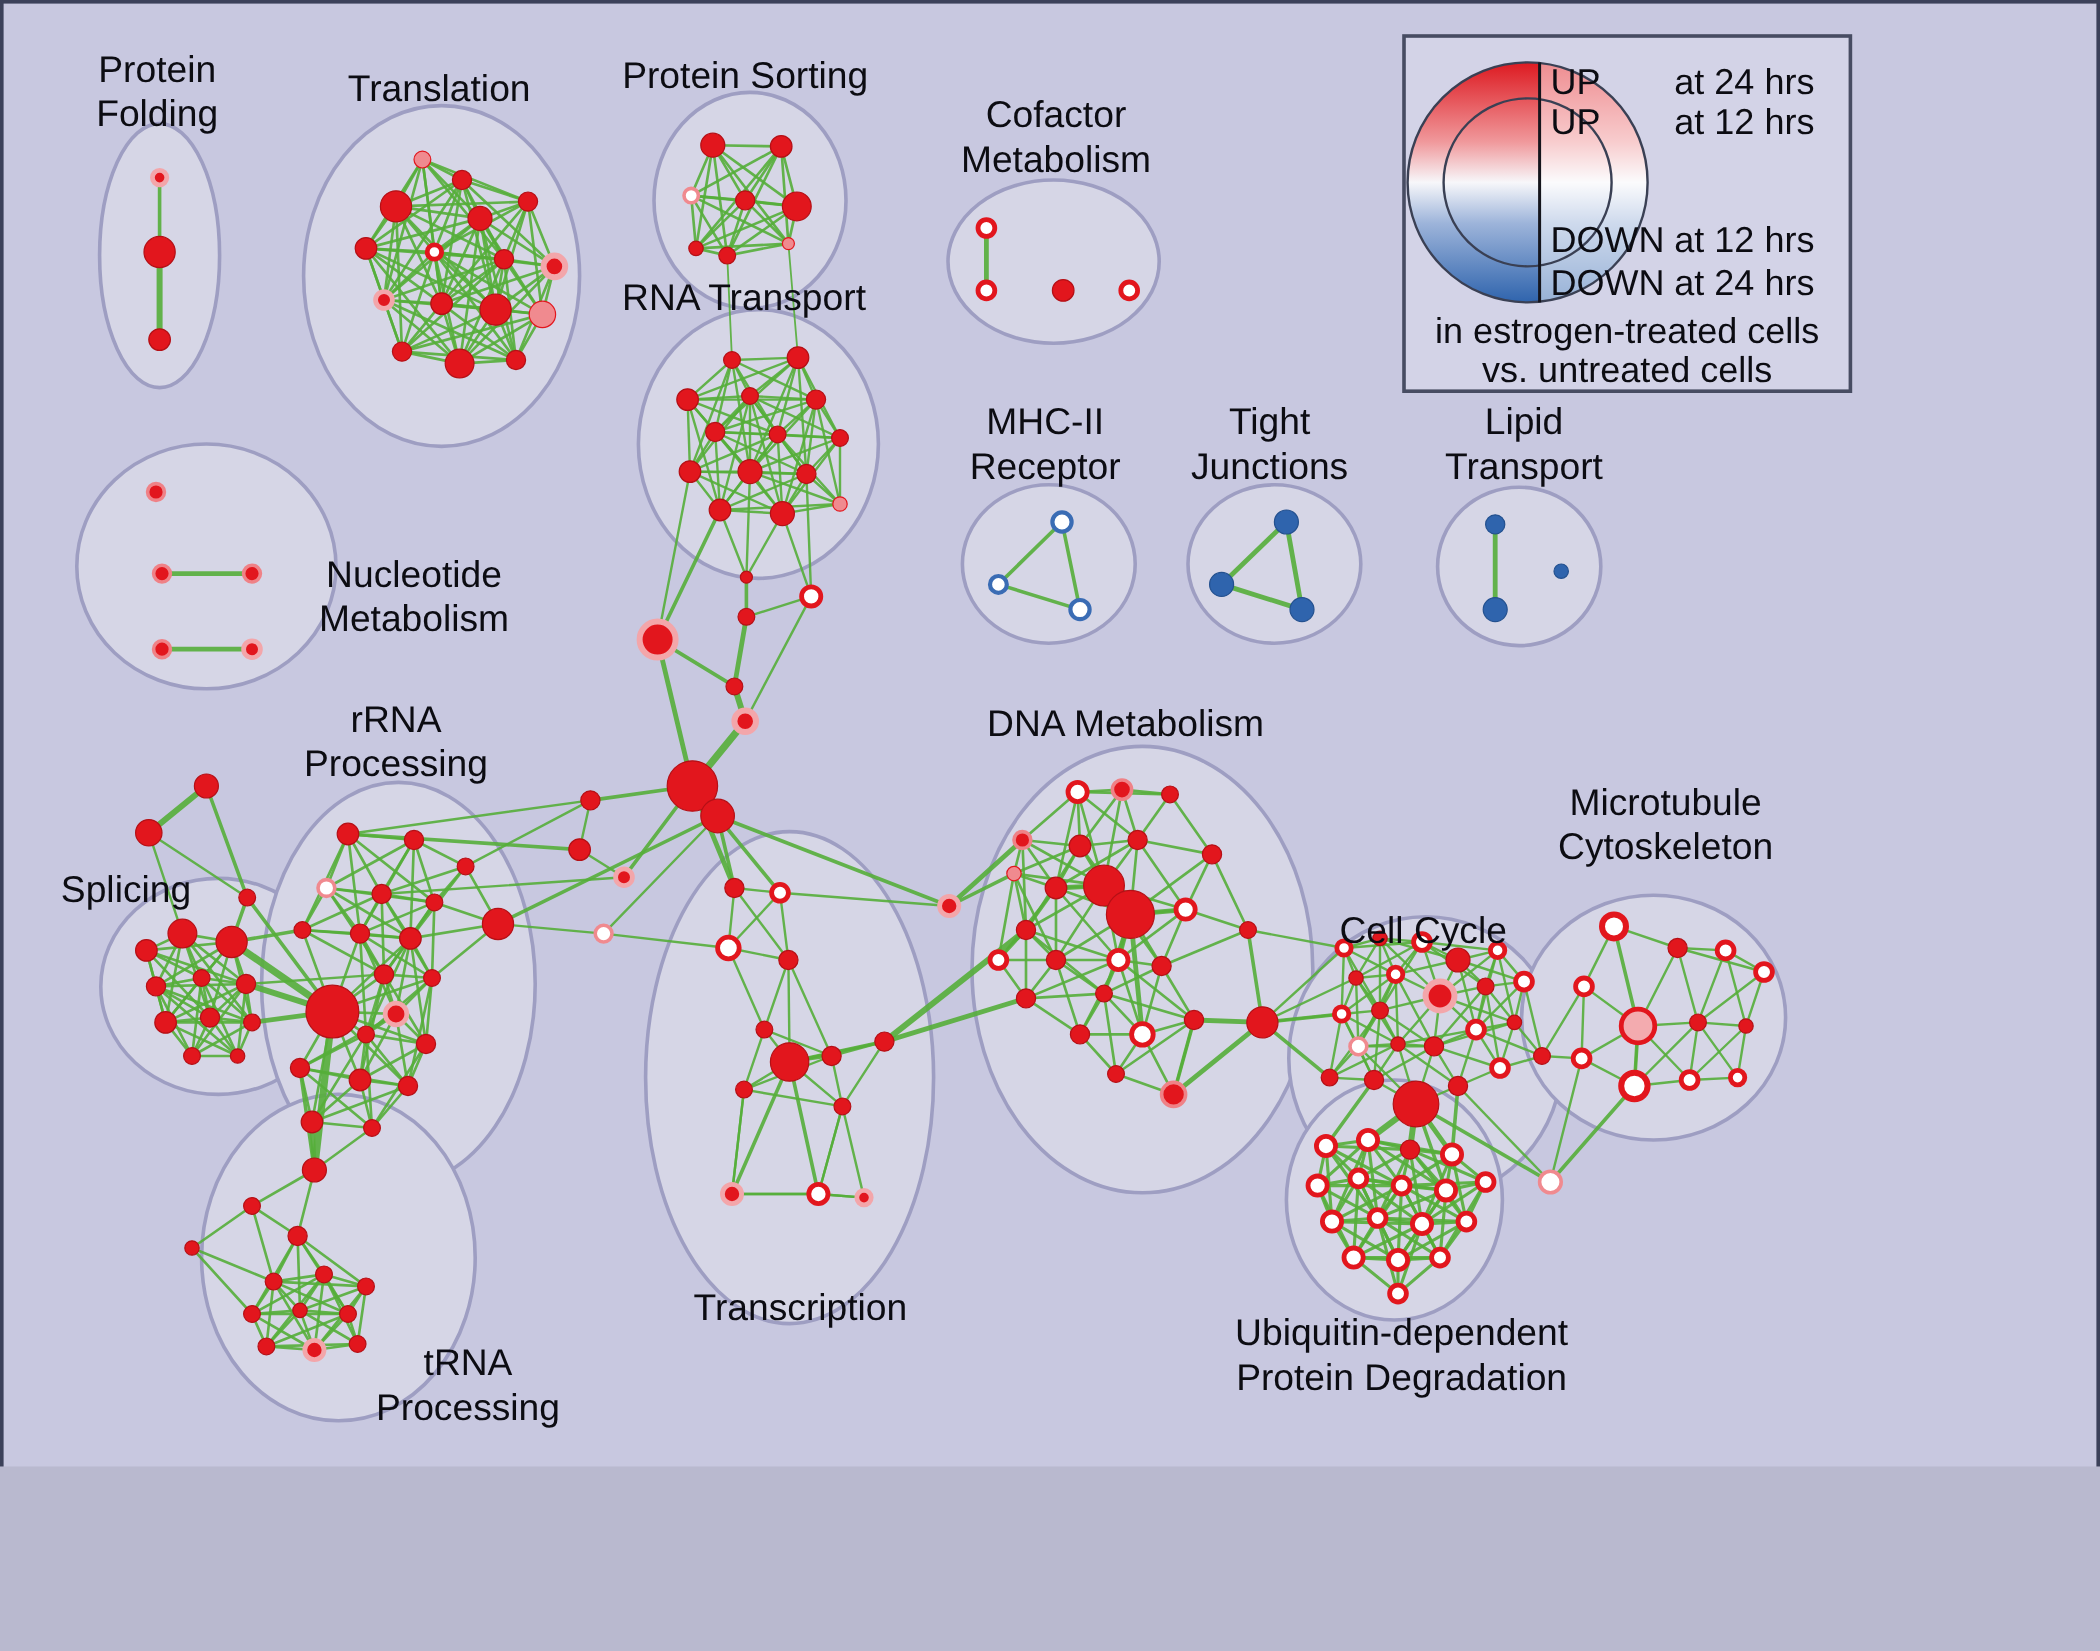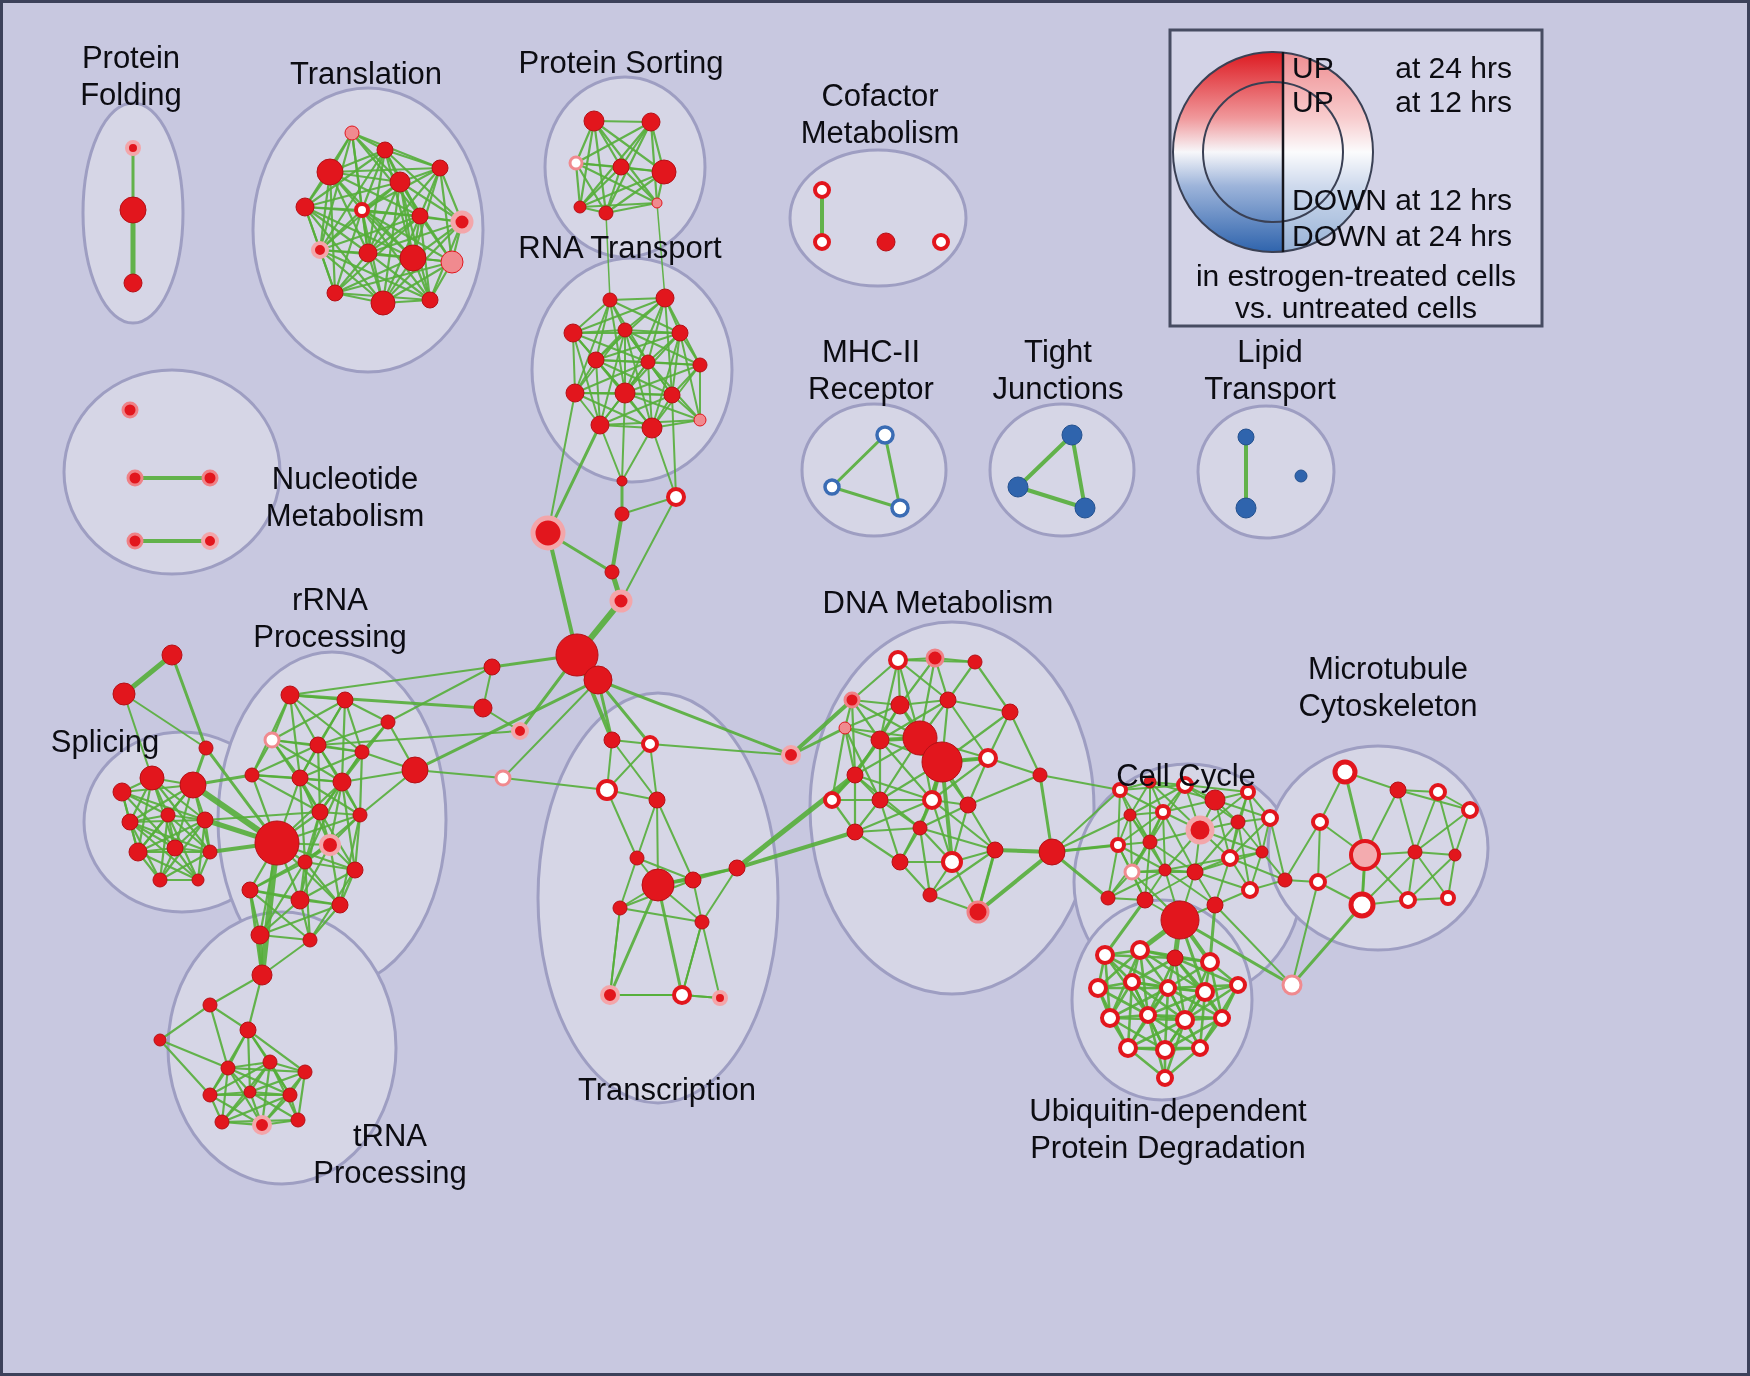--- a/index.html
+++ b/index.html
@@ -1,16 +1,16 @@
 <!DOCTYPE html>
 <html><head>
 <meta charset="utf-8">
 <style>
   html,body{margin:0;padding:0;background:#b9b9cf;}
-  .stage{width:1750px;height:1376px;position:relative;font-family:"Liberation Sans",sans-serif;}
+  .stage{width:1750px;height:1222px;position:relative;font-family:"Liberation Sans",sans-serif;}
   svg{display:block;}
   .clabel{font:400 31px "Liberation Sans",sans-serif;fill:#0c0c12;}
   .ltext{font:400 30px "Liberation Sans",sans-serif;fill:#0c0c12;}
   .legend-box{fill:#d3d3e7;stroke:#474c62;stroke-width:3;}
   .ring{fill:none;stroke:#3a4054;stroke-width:2;}
   .divider{stroke:#15151c;stroke-width:2.5;}
   .page-border{fill:none;stroke:#3c415a;stroke-width:3;}
 </style>
 </head>
 <body>

